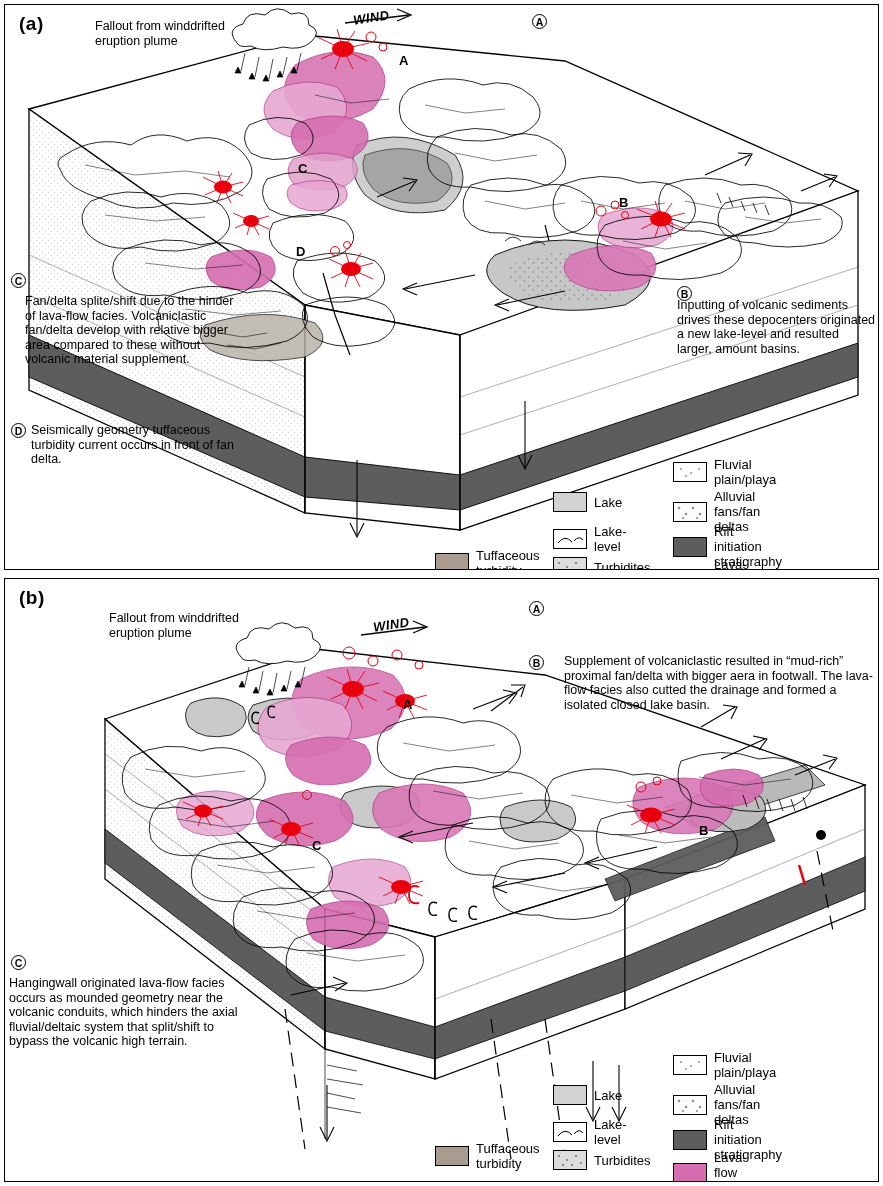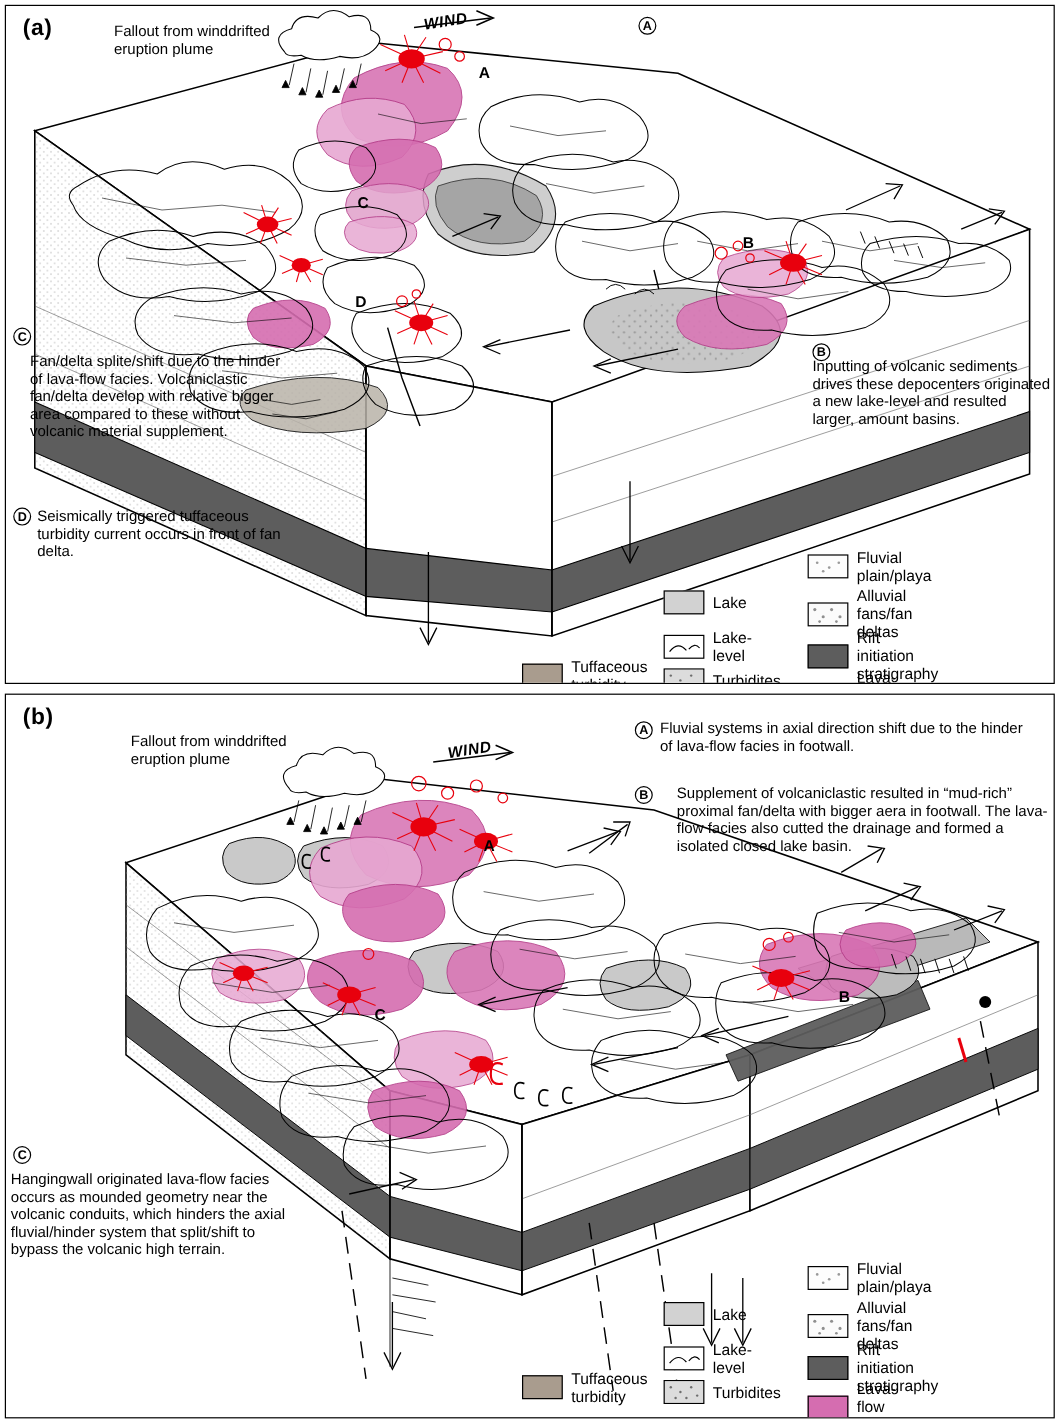--- a/index.html
+++ b/index.html
@@ -350,21 +350,21 @@
 
     <div class="circ" style="left:527px; top:9px;">A</div>
 
     <div class="circ" style="left:672px; top:281px;">B</div>
     <div class="txt" style="left:672px; top:293px; width:200px;">Inputting of volcanic sediments drives these depocenters originated a new lake-level and resulted larger, amount basins.</div>
 
     <div class="circ" style="left:6px; top:268px;">C</div>
     <div class="txt" style="left:20px; top:289px; width:210px;">Fan/delta splite/shift due to the hinder of lava-flow facies. Volcaniclastic fan/delta develop with relative bigger area compared to these without volcanic material supplement.</div>
 
     <div class="circ" style="left:6px; top:418px;">D</div>
-    <div class="txt" style="left:26px; top:418px; width:210px;">Seismically triggered tuffaceous turbidity current occurs in front of fan delta.</div>
+    <div class="txt" style="left:26px; top:418px; width:210px;">Seismically geometry tuffaceous turbidity current occurs in front of fan delta.</div>
 
     <div class="legend">
       <div class="legend-item" style="left:430px; top:543px;">
         <span class="swatch sw-tuff"></span>
         <span class="legend-label">Tuffaceous
 turbidity</span>
       </div>
       <div class="legend-item" style="left:548px; top:487px;">
         <span class="swatch sw-lake"></span>
         <span class="legend-label">Lake</span>
@@ -694,27 +694,26 @@
     <div class="txt" style="left:104px; top:32px; width:200px;">Fallout from winddrifted
 eruption plume</div>
 
     <div class="wind" style="left:368px; top:38px; transform:rotate(-9deg);">WIND</div>
 
     <div class="blocklabel" style="left:398px; top:118px;">A</div>
     <div class="blocklabel" style="left:694px; top:244px;">B</div>
     <div class="blocklabel" style="left:307px; top:259px;">C</div>
 
     <div class="circ" style="left:524px; top:22px;">A</div>
-    <div class="txt" style="left:545px; top:21px; width:315px;">Fluvial systems in axial direction shift due to the hinder of lava-flow facies in footwall.</div>
 
     <div class="circ" style="left:524px; top:76px;">B</div>
     <div class="txt" style="left:559px; top:75px; width:318px;">Supplement of volcaniclastic resulted in “mud-rich” proximal fan/delta with bigger aera in footwall. The lava-flow facies also cutted the drainage and formed a isolated closed lake basin.</div>
 
     <div class="circ" style="left:6px; top:376px;">C</div>
-    <div class="txt" style="left:4px; top:397px; width:232px;">Hangingwall originated lava-flow facies occurs as mounded geometry near the volcanic conduits, which hinders the axial fluvial/hinder system that split/shift to bypass the volcanic high terrain.</div>
+    <div class="txt" style="left:4px; top:397px; width:232px;">Hangingwall originated lava-flow facies occurs as mounded geometry near the volcanic conduits, which hinders the axial fluvial/deltaic system that split/shift to bypass the volcanic high terrain.</div>
 
     <div class="legend">
       <div class="legend-item" style="left:430px; top:562px;">
         <span class="swatch sw-tuff"></span>
         <span class="legend-label">Tuffaceous
 turbidity</span>
       </div>
       <div class="legend-item" style="left:548px; top:506px;">
         <span class="swatch sw-lake"></span>
         <span class="legend-label">Lake</span>

